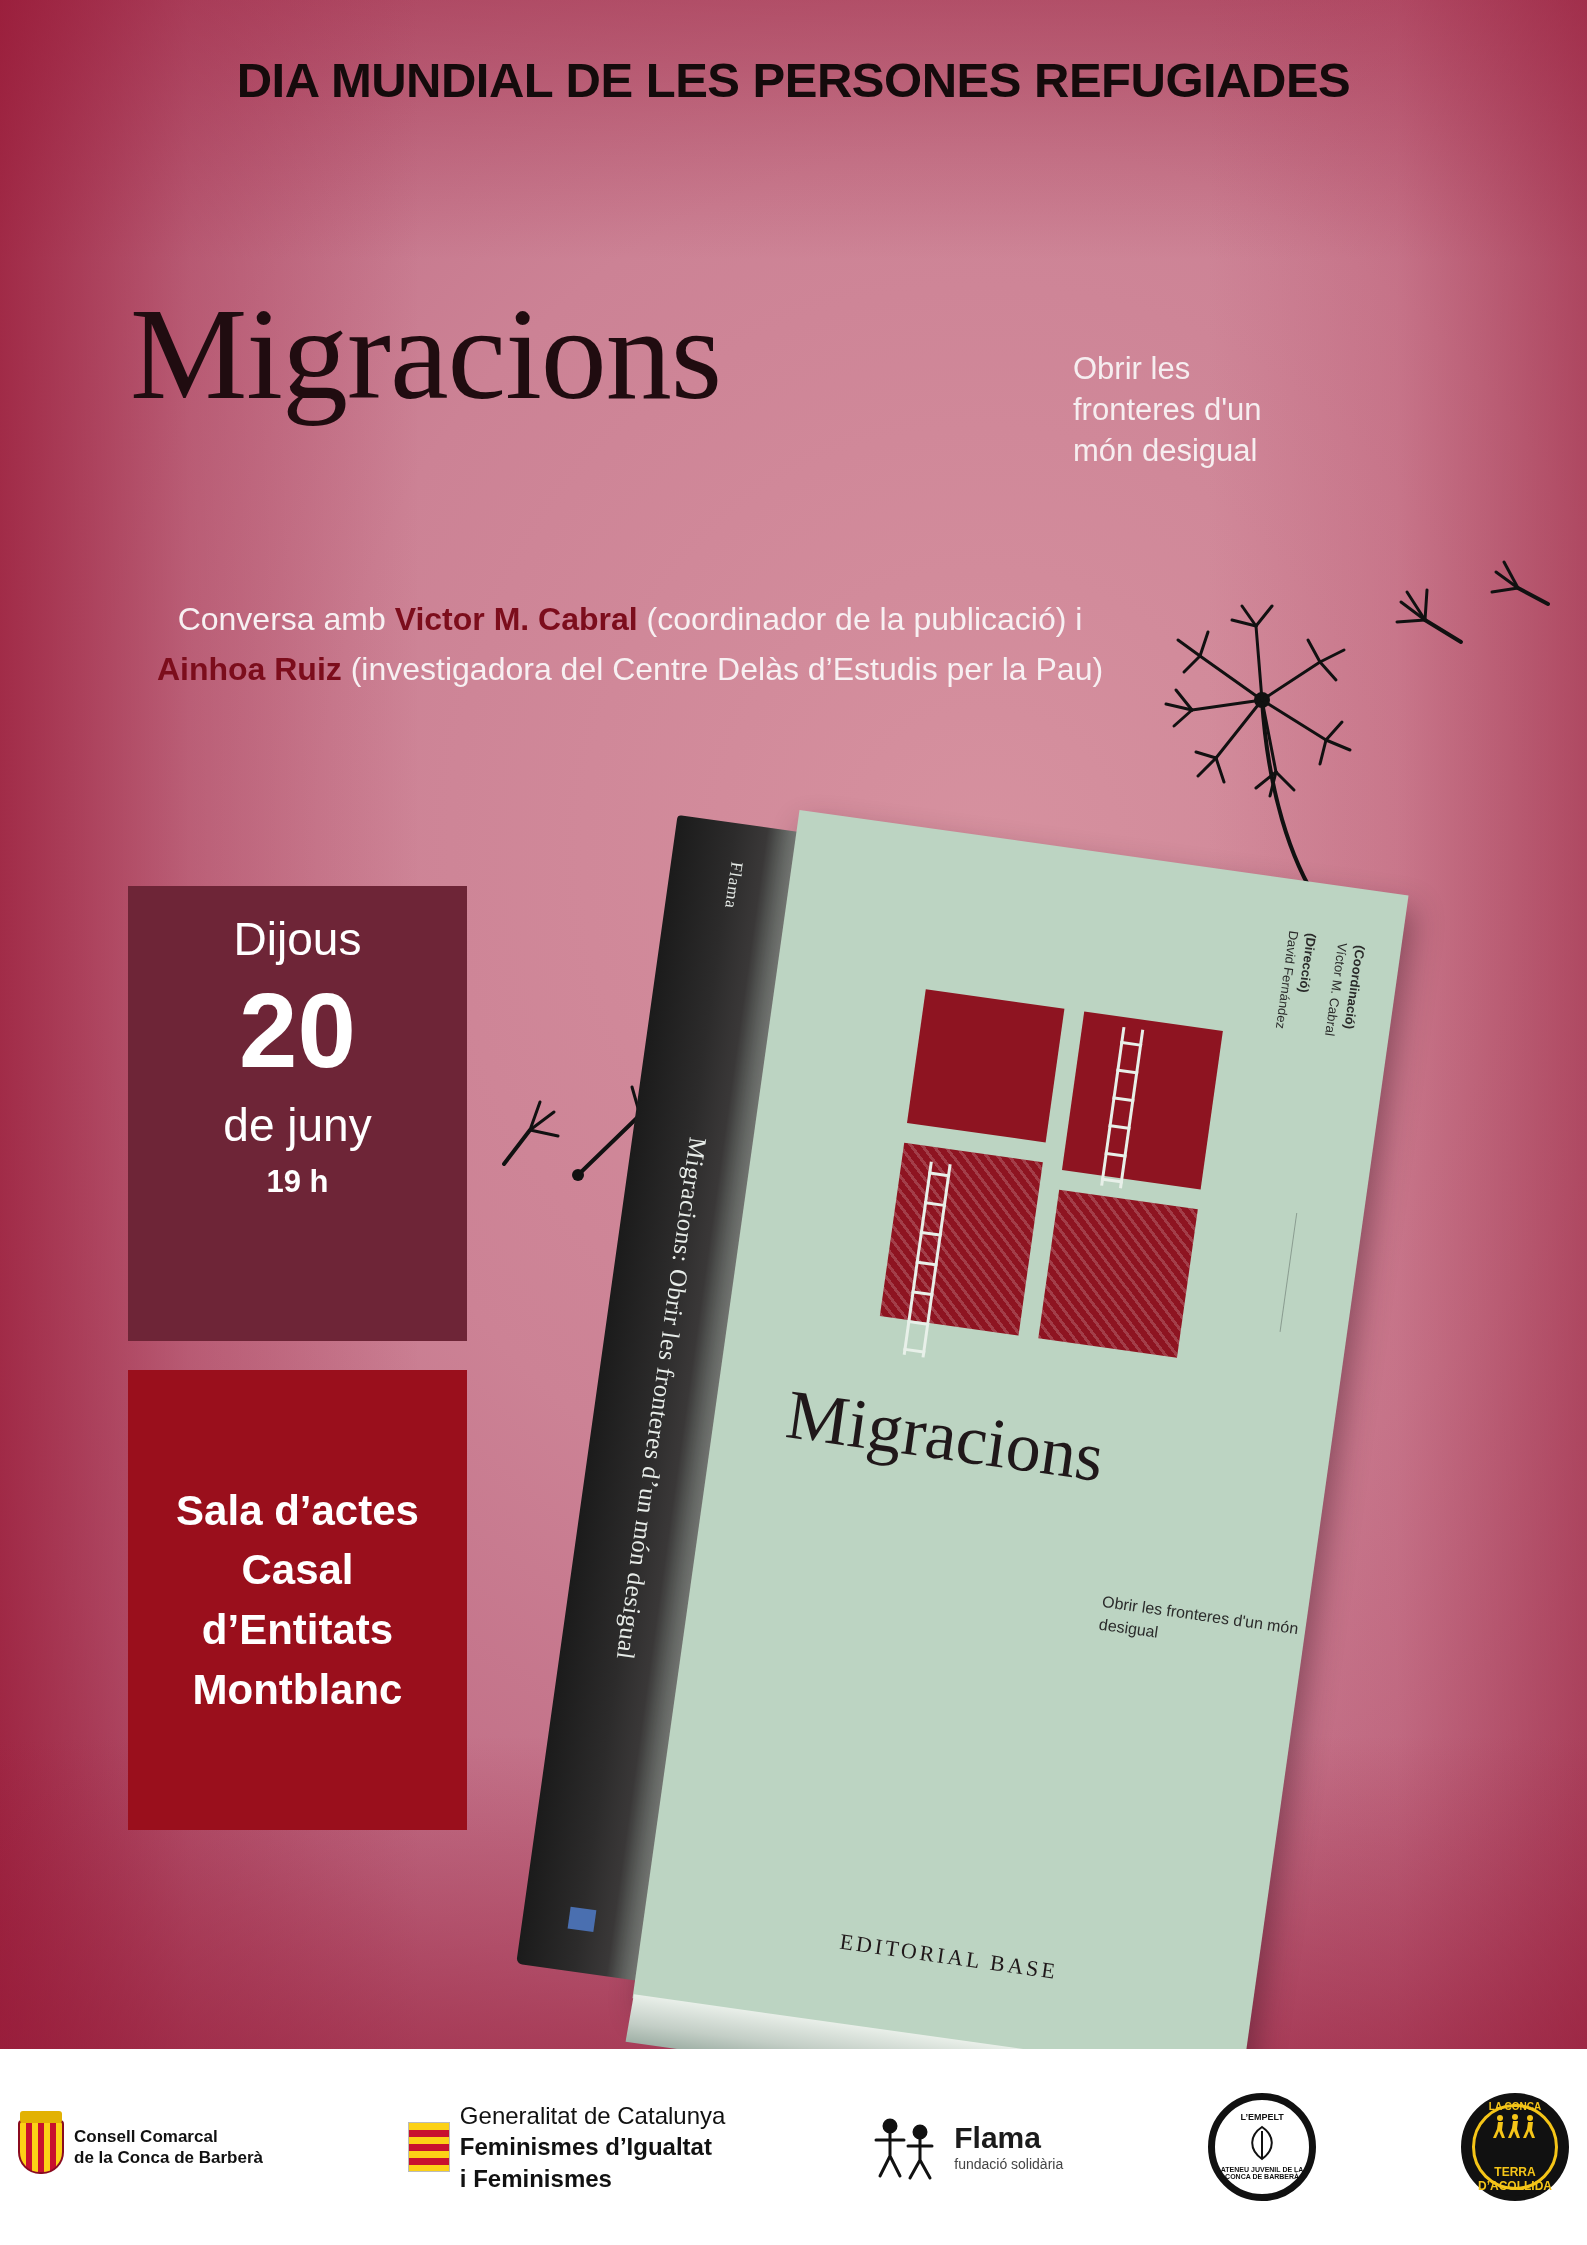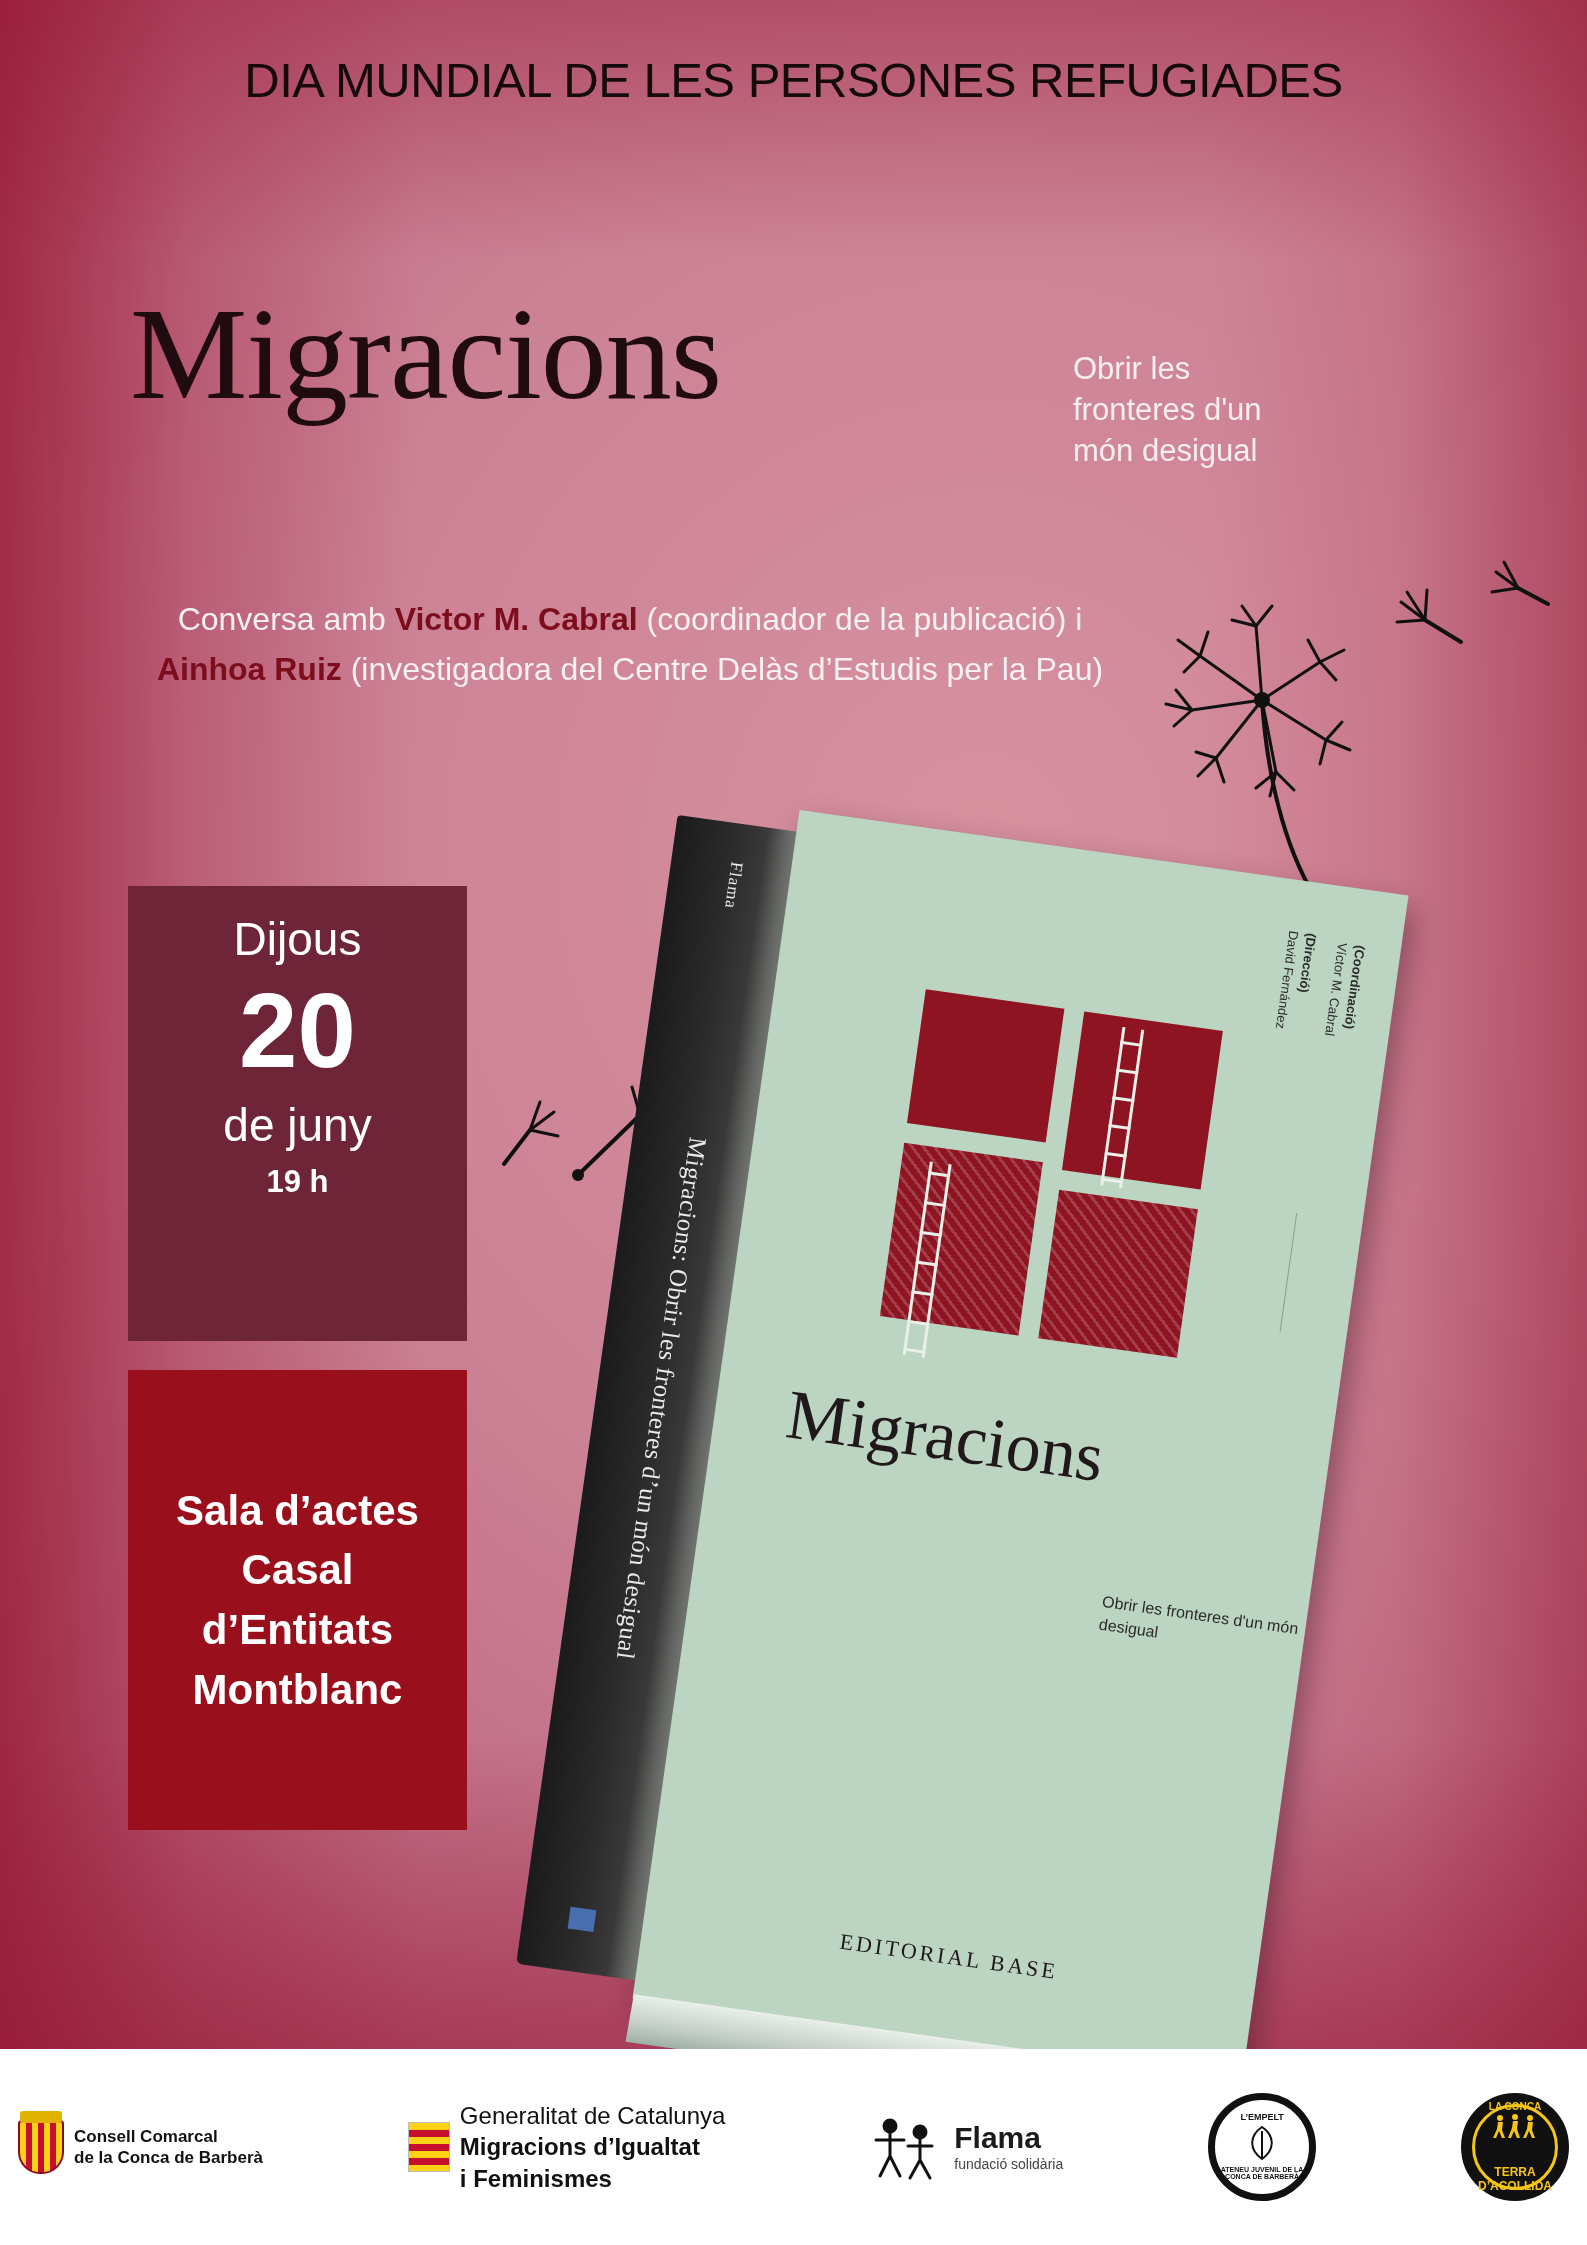--- a/index.html
+++ b/index.html
@@ -44,21 +44,21 @@
     background: linear-gradient(to top, rgba(150,25,55,0.55) 0%, rgba(160,40,70,0.0) 100%);
     pointer-events: none;
   }
 
   .title-day {
     position: absolute;
     top: 52px;
     left: 0; right: 0;
     text-align: center;
     font-size: 49px;
-    font-weight: normal;
+    font-weight: bold;
     letter-spacing: -0.5px;
     color: #150b0c;
     font-family: "Liberation Sans", sans-serif;
   }
   .subtitle-presentation {
     position: absolute;
     top: 186px;
     left: 0; right: 0;
     text-align: center;
     font-size: 40px;
@@ -559,21 +559,21 @@
         <div>Consell Comarcal</div>
         <div>de la Conca de Barberà</div>
       </div>
     </div>
 
 
     <div class="logo">
       <div class="gencat-flag"></div>
       <div class="gencat-text">
         <div>Generalitat de Catalunya</div>
-        <div class="b">Migracions d’Igualtat</div>
+        <div class="b">Feminismes d’Igualtat</div>
         <div class="b">i Feminismes</div>
       </div>
     </div>
 
     <div class="logo">
       <svg width="74" height="70" viewBox="0 0 74 70">
         <g stroke="#111" stroke-width="3" fill="none" stroke-linecap="round">
           <circle cx="20" cy="14" r="6" fill="#111"></circle>
           <path d="M20 20 L20 44 M20 44 L10 64 M20 44 L30 64 M6 28 L34 28"></path>
           <circle cx="50" cy="20" r="6" fill="#111"></circle>

